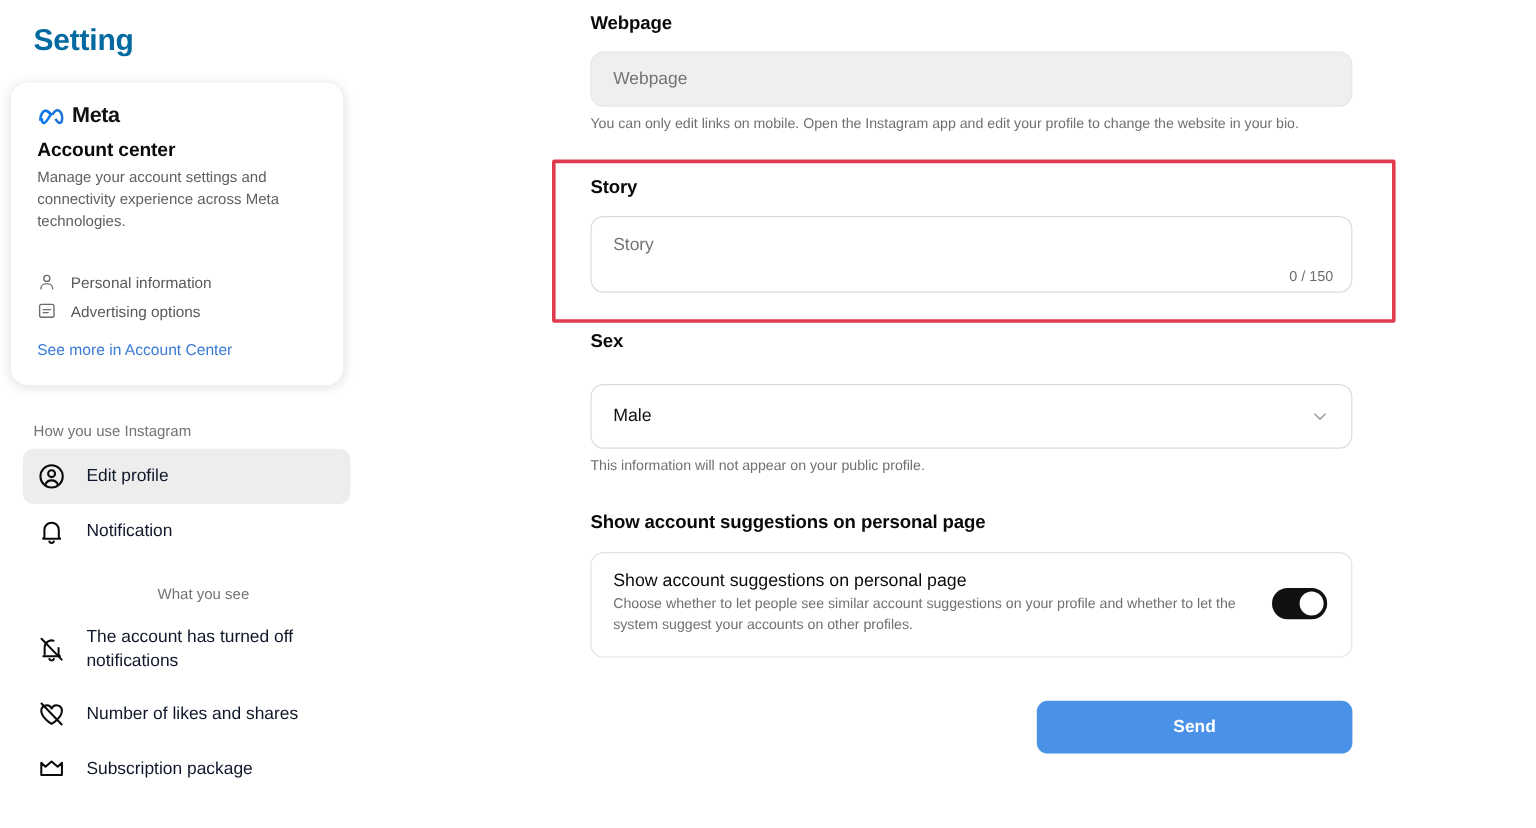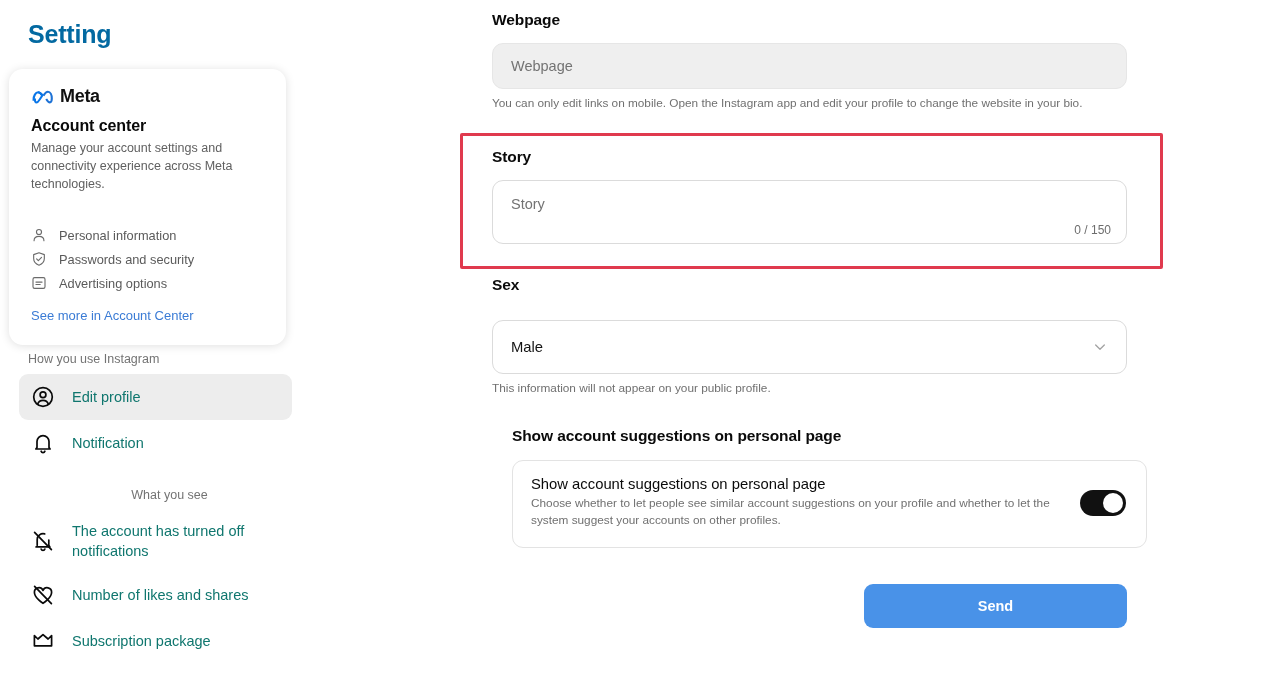--- a/index.html
+++ b/index.html
@@ -112,21 +112,21 @@
     gap: 17px;
     margin: 0 19px 0 19px;
     padding: 11px 12px;
     border-radius: 9px;
     cursor: pointer;
   }
   .nav-item.active { background: #ededed; }
   .nav-item .nav-ico { width: 24px; height: 24px; flex: 0 0 24px; }
   .nav-item .nav-lbl {
     font-size: 14.5px;
-    color: #0f766e;
+    color: #0f172a;
     line-height: 1.38;
   }
 
   
   .main {
     position: relative;
     flex: 1;
     height: 690px;
     background: #ffffff;
     overflow: hidden;
@@ -205,21 +205,21 @@
     align-items: center;
     justify-content: space-between;
     padding: 0 18px;
     font-size: 14.8px;
     color: #131313;
     cursor: pointer;
   }
   .chev { width: 16px; height: 16px; opacity: 0.55; }
 
   
-  .block-sugg { padding-top: 30px; margin-left: 20px; }
+  .block-sugg { padding-top: 30px; }
   .sugg-card {
     margin-top: 15px;
     width: 635px;
     min-height: 88px;
     background: #ffffff;
     border: 1px solid #e3e3e3;
     border-radius: 11px;
     display: flex;
     align-items: center;
     justify-content: space-between;
@@ -312,27 +312,20 @@
       <p class="account-desc">Manage your account settings and connectivity experience across Meta technologies.</p>
 
       <div class="ac-link">
         <svg class="ac-ico" viewBox="0 0 24 24" fill="none" stroke="#6b6b6b" stroke-width="1.7">
           <circle cx="12" cy="7.5" r="3.8"></circle>
           <path d="M4.6 20.5c0-4 3.3-6.4 7.4-6.4s7.4 2.4 7.4 6.4" stroke-linecap="round"></path>
         </svg>
         <span class="lbl">Personal information</span>
       </div>
 
-      <div class="ac-link">
-        <svg class="ac-ico" viewBox="0 0 24 24" fill="none" stroke="#6b6b6b" stroke-width="1.7">
-          <path d="M12 2.6 20 5.4v6c0 5-3.4 8.3-8 10-4.6-1.7-8-5-8-10v-6z" stroke-linejoin="round"></path>
-          <path d="M8.4 11.8 11 14.4l4.8-4.9" stroke-linecap="round" stroke-linejoin="round"></path>
-        </svg>
-        <span class="lbl">Passwords and security</span>
-      </div>
 
       <div class="ac-link">
         <svg class="ac-ico" viewBox="0 0 24 24" fill="none" stroke="#6b6b6b" stroke-width="1.7">
           <rect x="3" y="4" width="18" height="16" rx="2.4"></rect>
           <path d="M7.4 10.6h9.2M7.4 14.2h6.4" stroke-linecap="round"></path>
         </svg>
         <span class="lbl">Advertising options</span>
       </div>
 
       <a class="see-more">See more in Account Center</a>

